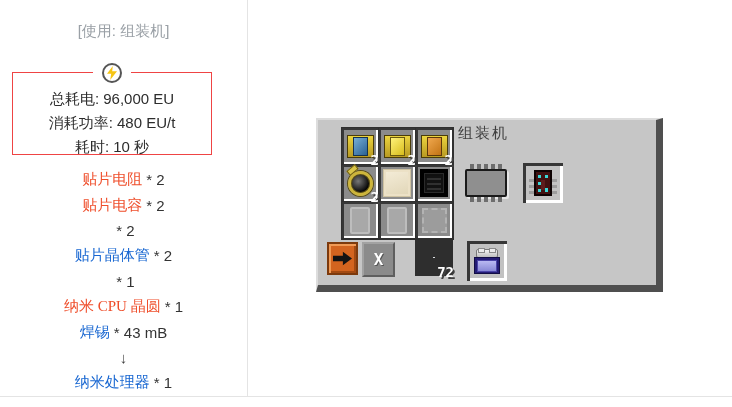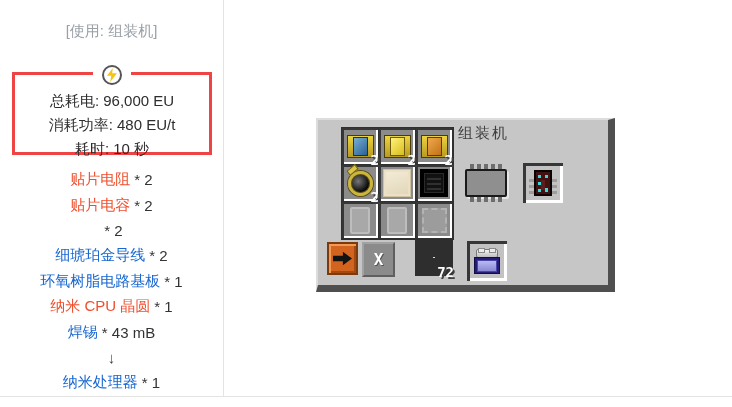--- a/index.html
+++ b/index.html
@@ -2,47 +2,47 @@
 <html><head>
 <meta charset="utf-8">
 <style>
   * { margin:0; padding:0; box-sizing:border-box; }
   html,body { width:732px; height:407px; background:#ffffff; overflow:hidden;
               font-family:"Liberation Sans", sans-serif; }
   .page { position:relative; width:732px; height:407px; background:#fff; }
   .bottom-line { position:absolute; left:0; top:396px; width:732px; height:1px; background:#e4e4e4; }
 
   
-  .sidebar { position:absolute; left:0; top:0; width:224px; height:396px;
+  .sidebar { position:absolute; left:0; top:0; width:248px; height:396px;
              border-right:1px solid #e4e4e4; background:#fff; }
   .usage-header { position:absolute; left:0; top:22px; width:100%; text-align:center;
                   color:#9aa0a6; font-size:15px; }
   .energy-box { position:absolute; left:12px; top:72px; width:200px; height:83px;
-                border:3px solid #ef4444; background:#fff; }
+                border:1px solid #ef4444; background:#fff; }
   .energy-icon-wrap { position:absolute; left:50%; top:-11px; transform:translateX(-50%);
                       width:38px; height:22px; background:#fff; display:flex;
                       align-items:center; justify-content:center; }
   .energy-icon { width:20px; height:20px; border-radius:50%; border:2px solid #555;
                  background:#fff; position:relative; }
   .bolt { position:absolute; left:3px; top:1px; width:10px; height:14px; background:#f6c514;
           clip-path:polygon(58% 0, 0 56%, 42% 56%, 32% 100%, 100% 38%, 52% 38%); }
   .energy-lines { position:absolute; left:0; top:14px; width:100%; text-align:center;
                   color:#2d2d2d; font-size:15px; line-height:24px; }
 
   .ing-list { position:absolute; left:0; top:167px; width:100%; list-style:none; }
   .ing-list li { height:25.4px; display:flex; align-items:center; justify-content:center;
                  font-size:15px; white-space:nowrap; }
   .lnk { cursor:pointer; }
-  .c-red  { color:#ef4e2b; }
+  .c-red  { color:#ef4e2b;font-family:Liberation Serif, serif; }
   .c-blue { color:#1766d1; }
   .qty { color:#333333; margin-left:4px; }
   .dn-arrow { color:#444; font-size:15px; }
 
   
-  .mc-panel { position:absolute; left:316px; top:118px; width:299px; height:174px;
+  .mc-panel { position:absolute; left:316px; top:118px; width:347px; height:174px;
               background:#c6c6c6;
               border-top:2px solid #dddddd; border-left:2px solid #dddddd;
               border-right:7px solid #4f4f4f; border-bottom:7px solid #4f4f4f; }
   .mc-title { position:absolute; left:140px; top:4px; color:#3f3f3f; font-size:15px;
               letter-spacing:2px; }
 
   .slot-grid { position:absolute; left:23px; top:7px; width:113px; height:113px;
                background:#303030; padding:1px; display:grid;
                grid-template-columns:repeat(3,36px); grid-template-rows:repeat(3,36px);
                gap:1px; }
@@ -159,25 +159,24 @@
           <span class="qty">* 2</span>
         </li>
       <li>
           <span class="lnk c-red">贴片电容</span>
           <span class="qty">* 2</span>
         </li>
       <li>
           <span class="qty">* 2</span>
         </li>
       <li>
-          <span class="lnk c-blue">细琥珀金导线</span>
-          <span class="qty">* 2</span>
-        </li>
-      <li>
-          <span class="lnk c-blue">环氧树脂电路基板</span>
+          <span class="lnk c-blue">贴片晶体管</span>
+          <span class="qty">* 2</span>
+        </li>
+      <li>
           <span class="qty">* 1</span>
         </li>
       <li>
           <span class="lnk c-red">纳米 CPU 晶圆</span>
           <span class="qty">* 1</span>
         </li>
       <li>
           <span class="lnk c-blue">焊锡</span>
           <span class="qty">* 43 mB</span>
         </li>

